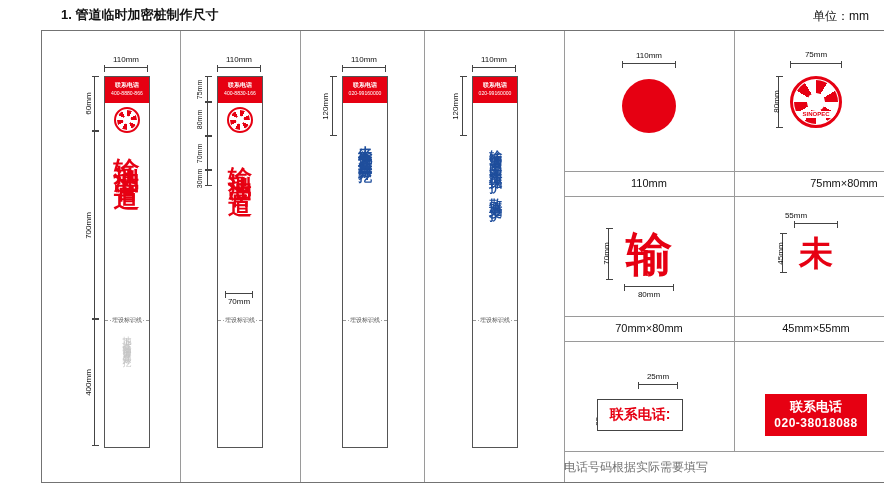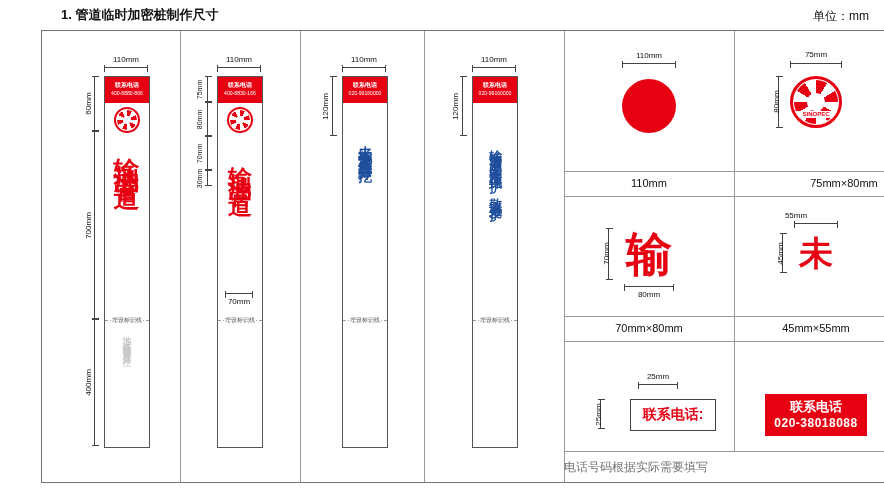--- a/index.html
+++ b/index.html
@@ -200,21 +200,21 @@
       <div class="dimh" style="left:752px;top:192px;width:44px"></div>
       <div class="glyph" style="left:756px;top:202px;width:36px;height:40px;font-size:34px;line-height:40px">未</div>
       <div class="dimv" style="left:740px;top:202px;height:40px"></div>
       <div class="dlabv" style="left:718px;top:218px;width:40px">45mm</div>
       <div class="cap" style="left:692px;top:291px;width:164px">45mm×55mm</div>
 
       <div class="dlab" style="left:588px;top:341px;width:56px">25mm</div>
       <div class="dimh" style="left:596px;top:353px;width:40px"></div>
       <div class="dimv" style="left:558px;top:368px;height:30px"></div>
       <div class="dlabv" style="left:536px;top:379px;width:40px">25mm</div>
-      <div class="psmall" style="left:588px;top:368px;width:84px;height:30px">
+      <div class="psmall" style="left:555px;top:368px;width:84px;height:30px">
         <span>联系电话:</span>
       </div>
 
       <div class="redbox" style="left:723px;top:363px;width:102px;height:42px">
         <div class="rb1">联系电话</div>
         <div class="rb2">020-38018088</div>
       </div>
 
       <div class="note" style="left:522px;top:428px;width:334px">电话号码根据实际需要填写</div>
     </div>

